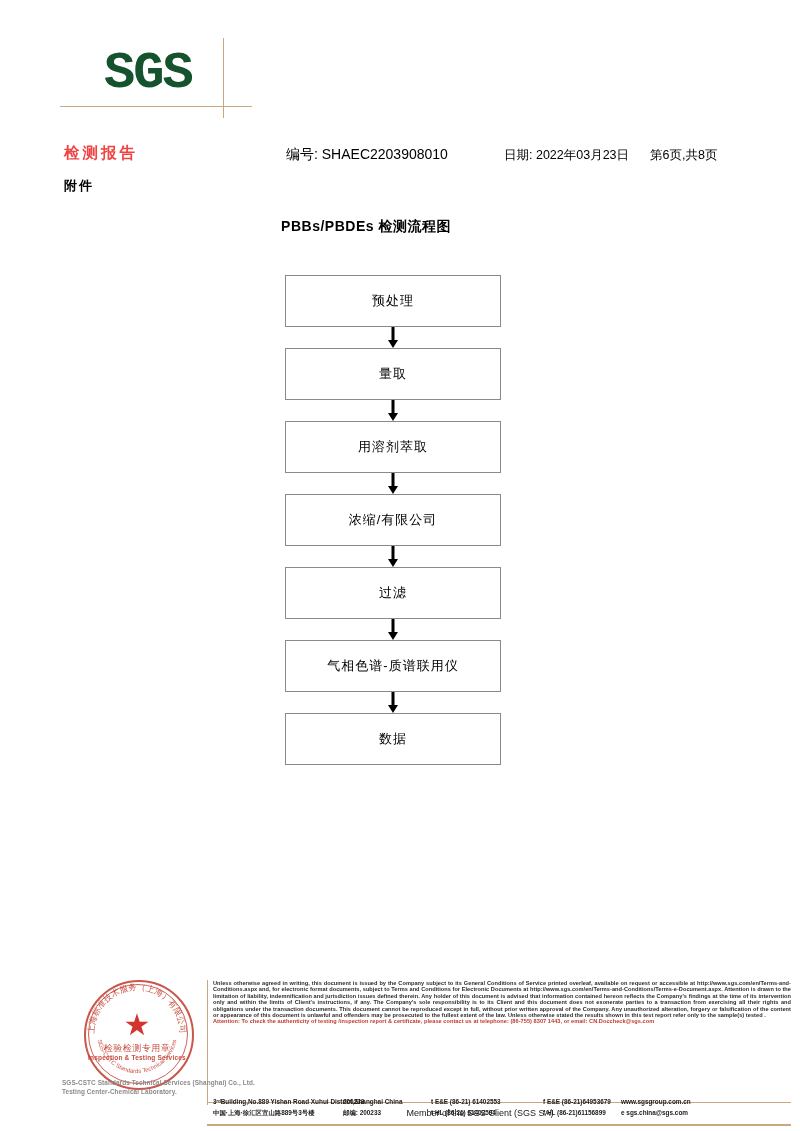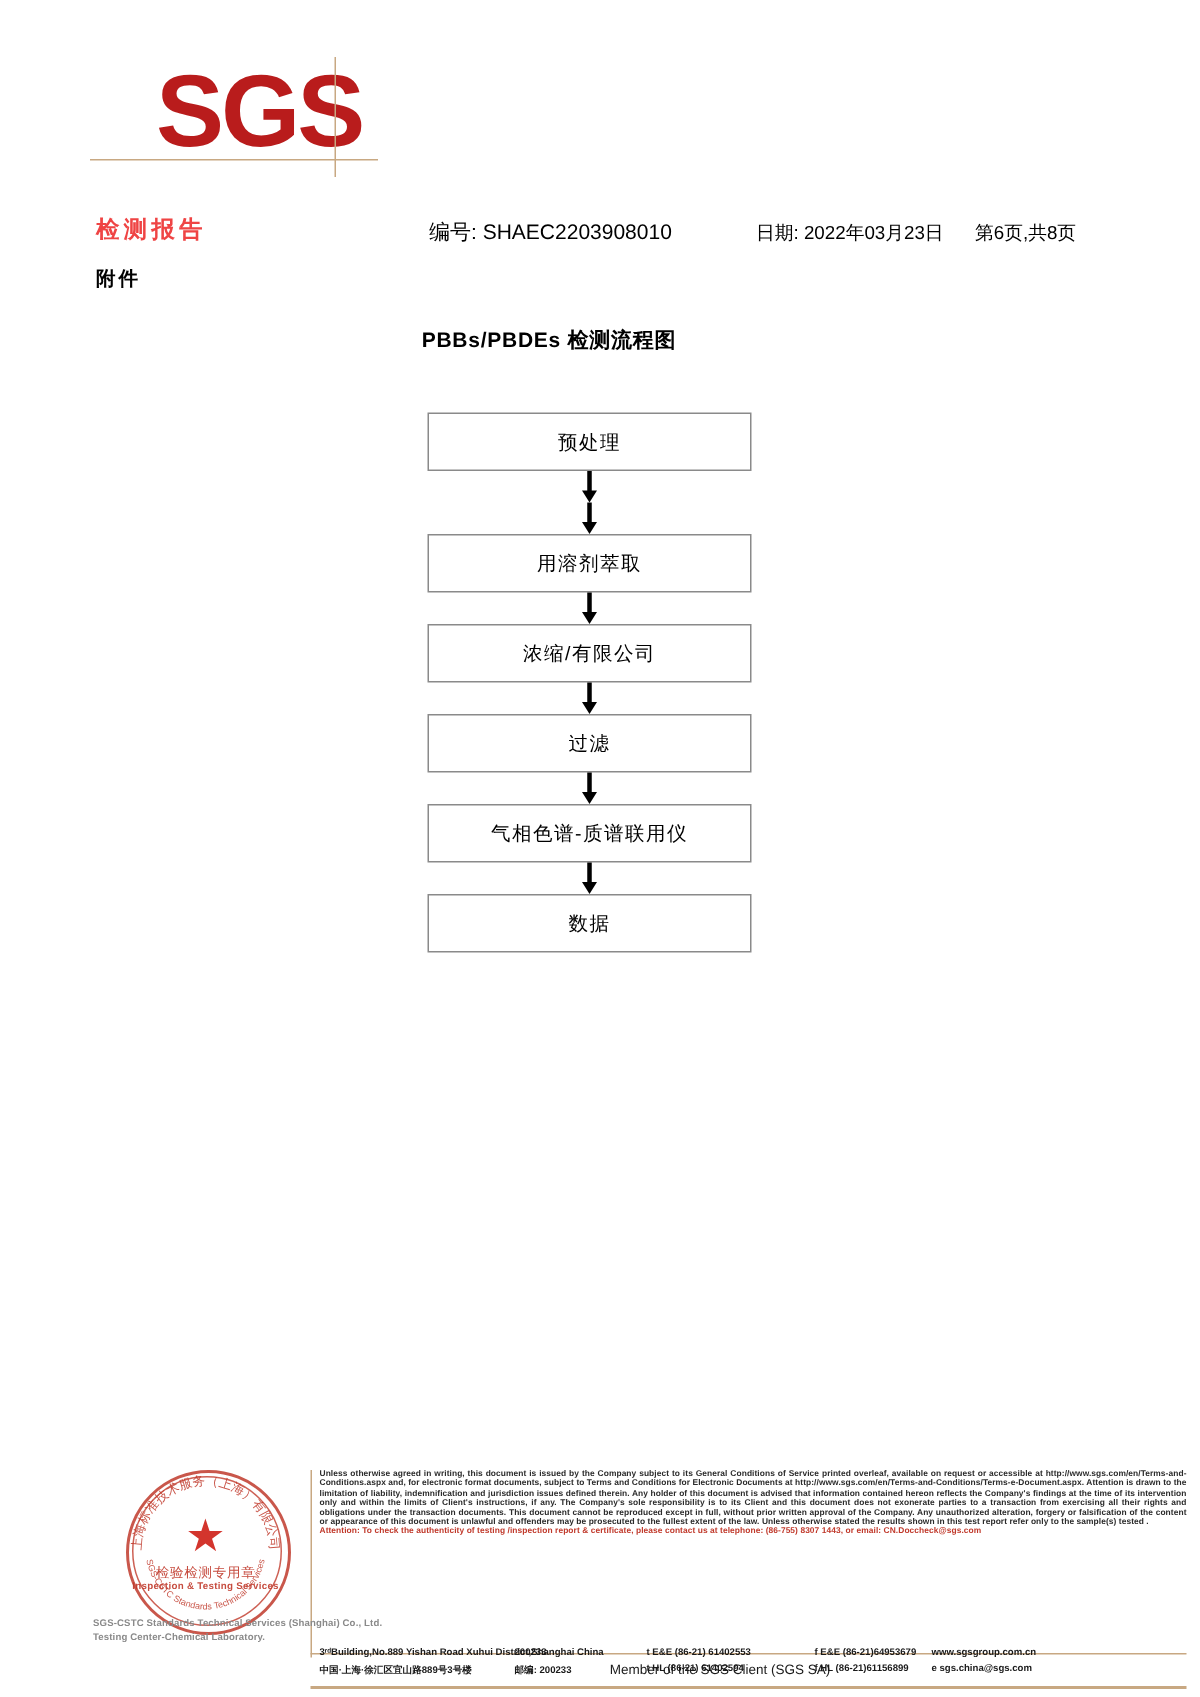--- a/index.html
+++ b/index.html
@@ -6,23 +6,23 @@
   body{
     width:800px;height:1131px;background:#ffffff;
     font-family:"Liberation Sans","DejaVu Sans",sans-serif;
     color:#000;position:relative;overflow:hidden;
   }
   .page{position:absolute;inset:0;background:#fff;}
 
   
   .logo-wrap{position:absolute;left:104px;top:38px;width:150px;height:80px;}
   .logo-text{
-    font-family:Liberation Sans, sans-serif;
-    font-weight:bold;font-size:68px;letter-spacing:-2px;
-    color:#b91c1c;line-height:72px;
+    font-family:Liberation Mono, monospace;
+    font-weight:bold;font-size:52px;letter-spacing:-2px;
+    color:#14532d;line-height:72px;
   }
   .logo-vrule{position:absolute;left:119px;top:0px;width:1px;height:80px;background:#c8a882;}
   .logo-hrule{position:absolute;left:-44px;top:68px;width:192px;height:1px;background:#c8a882;}
 
   
   .hdr{position:absolute;left:64px;top:143px;width:690px;height:60px;}
   .hdr-title{
     position:absolute;left:0;top:0;font-size:15.5px;font-weight:bold;
     letter-spacing:3px;color:#ef4444;
   }
@@ -31,21 +31,21 @@
   .hdr-date{position:absolute;left:440px;top:4px;font-size:12.5px;white-space:nowrap;}
   .hdr-page{position:absolute;left:586px;top:4px;font-size:12.5px;white-space:nowrap;text-align:center;}
 
   
   .flow-title{
     position:absolute;left:0;top:218px;width:732px;text-align:center;
     font-size:14px;font-weight:bold;letter-spacing:.5px;
   }
   .flow{position:absolute;left:285px;top:275px;width:218px;}
   .fbox{
-    position:relative;width:216px;height:39px;border:1px solid #8a8a8a;
+    position:relative;width:216px;height:52px;border:1px solid #8a8a8a;
     background:#fff;box-sizing:border-box;
     display:flex;align-items:center;justify-content:center;
     font-size:13px;color:#000;letter-spacing:1px;
   }
   .farrow{
     position:relative;width:216px;height:21px;
   }
   .farrow i{
     position:absolute;left:50%;top:0;transform:translateX(-50%);
     width:3px;height:14px;background:#000;
@@ -144,20 +144,23 @@
   <div class="flow">
 
     <div class="fbox">
       <span>预处理</span>
     </div>
     <div class="farrow">
         <i></i>
         <b></b>
       </div>
 
+    <div class="fbox">
+      <span>量取</span>
+    </div>
     <div class="farrow">
         <i></i>
         <b></b>
       </div>
 
     <div class="fbox">
       <span>用溶剂萃取</span>
     </div>
     <div class="farrow">
         <i></i>

